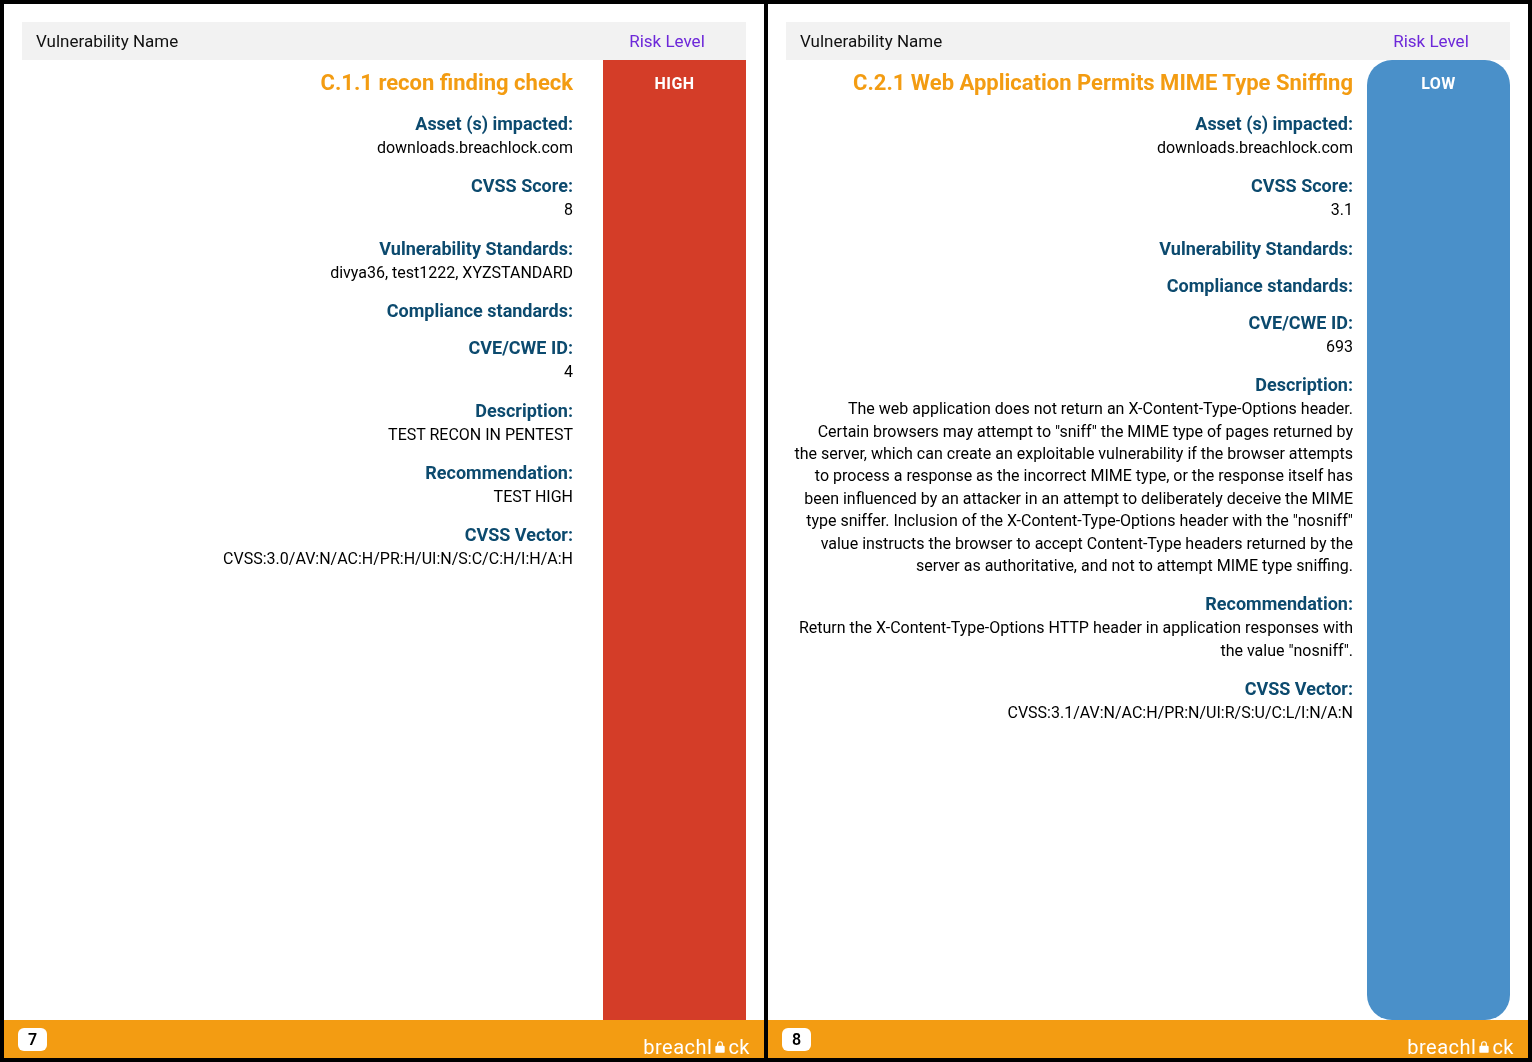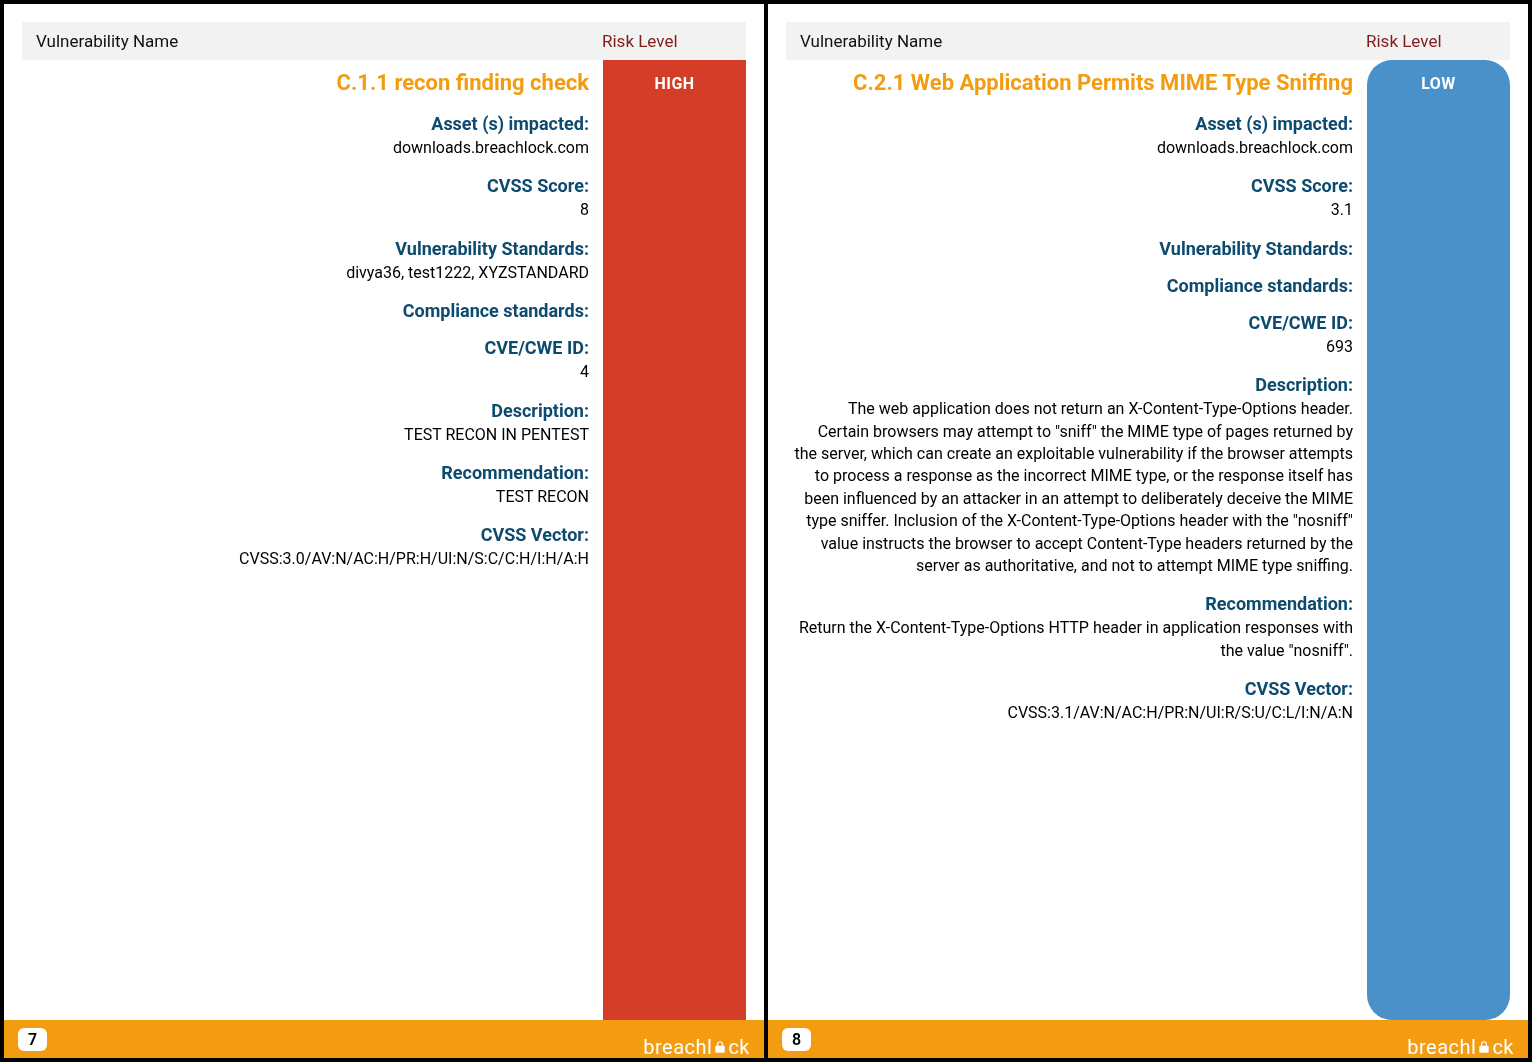--- a/index.html
+++ b/index.html
@@ -1,25 +1,25 @@
 <!DOCTYPE html>
 <html><head>
 <meta charset="utf-8">
 <style>
 * { margin:0; padding:0; box-sizing:border-box; }
 body { font-family:-apple-system,BlinkMacSystemFont,"Segoe UI",Roboto,sans-serif; background:#000; display:flex; gap:4px; padding:4px; width:1532px; height:1062px; }
 .page { background:#fff; flex:1; display:flex; flex-direction:column; position:relative; padding:18px 18px 0 18px; }
 .tbl-header { display:flex; background:#f2f2f2; height:38px; align-items:center; padding:0 14px;gap:23px; }
 .hdr-name { flex:1; font-size:17px; color:#111; }
-.hdr-risk { width:130px; font-size:17px; color:#7f1d1d; }
+.hdr-risk { width:130px; text-align:center; font-size:17px; color:#6d28d9; }
 .row { display:flex; flex:1; }
 .content { flex:1; padding:10px 14px 10px 8px;text-align:right; }
 .title { color:#f39c12; font-size:22px; font-weight:700; margin-bottom:18px; }
 .risk-col { width:143px; display:flex; justify-content:center; padding-top:14px; }
-.risk-high { background:#d43d28; }
+.risk-high { background:#d43d28;margin-left:16px; }
 .risk-low { background:#4a90c9;border-radius:25px; }
 .risk-label { color:#fff; font-weight:700; font-size:16px; letter-spacing:0.5px; }
 .sec { margin-bottom:16px; }
 .sec-h { font-weight:700; font-size:18px; color:#0c4a6e; margin-bottom:3px; }
 .sec-v { font-size:16px; color:#000; line-height:1.4; }
 .footer { background:#f39c12; height:38px; display:flex; align-items:center; padding:0 14px; margin:0 -18px 0 -18px; }
 .page-num { background:#fff; border-radius:6px; padding:2px 10px; font-size:16px; font-weight:600; color:#000; }
 .logo { margin-left:auto; color:#fff; font-size:20px; letter-spacing:0.5px; display:flex; align-items:center; gap:1px;margin-top:16px; }
 .lock-icon { display:inline-flex; width:14px; height:14px; }
 </style>
@@ -52,21 +52,21 @@
       <div class="sec">
         <div class="sec-h">CVE/CWE ID:</div>
         <div class="sec-v">4</div>
       </div>
       <div class="sec">
         <div class="sec-h">Description:</div>
         <div class="sec-v">TEST RECON IN PENTEST</div>
       </div>
       <div class="sec">
         <div class="sec-h">Recommendation:</div>
-        <div class="sec-v">TEST RECON</div>
+        <div class="sec-v">TEST HIGH</div>
       </div>
       <div class="sec">
         <div class="sec-h">CVSS Vector:</div>
         <div class="sec-v">CVSS:3.0/AV:N/AC:H/PR:H/UI:N/S:C/C:H/I:H/A:H</div>
       </div>
     </div>
     <div class="risk-col risk-high">
       <div class="risk-label">HIGH</div>
     </div>
   </div>

